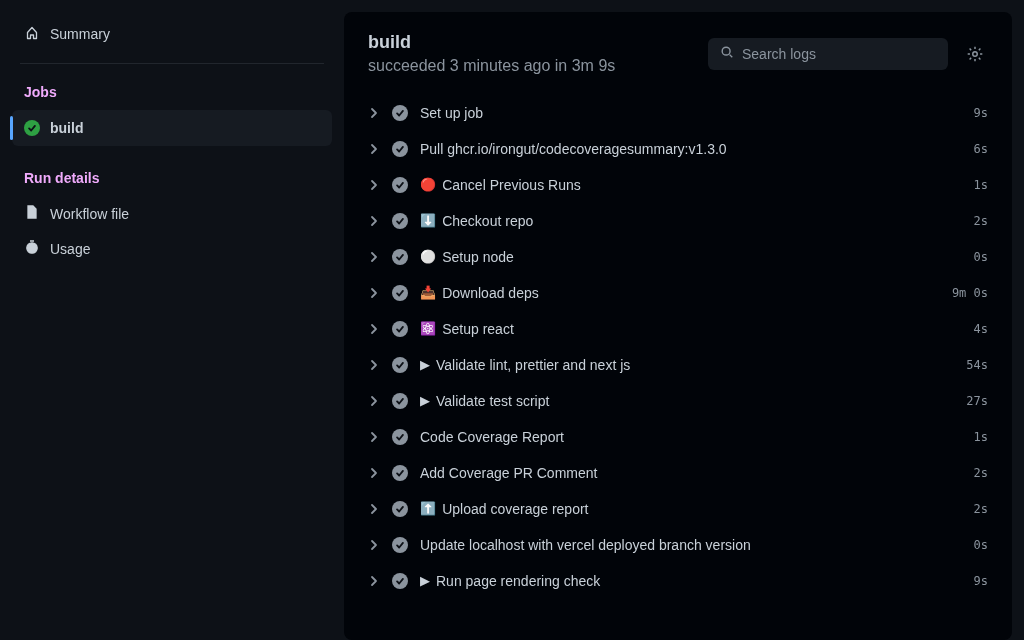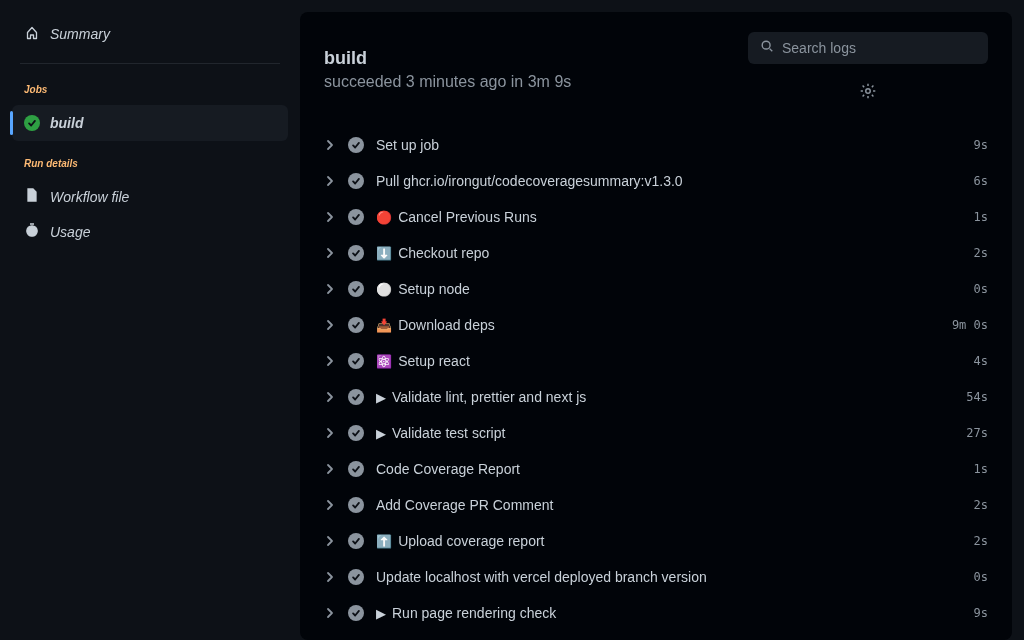--- a/index.html
+++ b/index.html
@@ -6,48 +6,47 @@
     body {
       font-family: -apple-system, BlinkMacSystemFont, "Segoe UI", Helvetica, Arial, sans-serif;
       background: #0d1117;
       color: #c9d1d9;
       width: 1024px;
       height: 640px;
       overflow: hidden;
       display: flex;
     }
     .sidebar {
-      width: 300px;
+      width: 344px;
       padding: 16px 12px;
       background: #0d1117;
       flex-shrink: 0;
-      font-style: italic;
     }
     .sidebar-item {
       display: flex;
       align-items: center;
       gap: 10px;
       padding: 8px 12px;
       border-radius: 6px;
       cursor: pointer;
       font-size: 14px;
       color: #c9d1d9;
     }
     .sidebar-item.summary {
       font-weight: 500;
     }
     .sidebar-divider {
       border: none;
       border-top: 1px solid #21262d;
       margin: 12px 8px;
     }
     .sidebar-heading {
-      font-size: 10px;
+      font-size: 14px;
       font-weight: 600;
-      color: #fdba74;
+      color: #f0abfc;
       padding: 8px 12px 10px;
     }
     .job-item {
       display: flex;
       align-items: center;
       gap: 10px;
       padding: 10px 12px;
       border-radius: 6px;
       font-size: 14px;
       font-weight: 600;
@@ -105,23 +104,22 @@
       font-weight: 600;
       color: #c9d1d9;
     }
     .panel-subtitle {
       font-size: 16px;
       color: #8b949e;
       margin-top: 4px;
     }
     .panel-actions {
       display: flex;
-      align-items: center;
+      align-items: flex-end;
       gap: 14px;
-      flex-direction: column;
     }
     .search-box {
       display: flex;
       align-items: center;
       gap: 8px;
       background: #161b22;
       border-radius: 6px;
       padding: 7px 12px;
       width: 240px;
     }
@@ -156,32 +154,32 @@
     }
     .chevron {
       color: #8b949e;
       display: flex;
       align-items: center;
     }
     .step-label {
       flex: 1;
       color: #c9d1d9;
       display: flex;
-      align-items: flex-end;
+      align-items: flex-start;
       gap: 6px;
     }
     .step-time {
       font-family: ui-monospace, SFMono-Regular, Menlo, monospace;
       font-size: 12px;
       color: #8b949e;
       text-align: center;
     }
     .emoji { font-size: 13px; }
     .run-section {
-      margin-top: 9px;
+      margin-top: 16px;
     }
   </style>
 </head>
 <body>
 
 <aside class="sidebar">
   <div class="sidebar-item summary">
     <span>
       <svg class="icon-svg" width="16" height="16" viewBox="0 0 16 16">
           <path d="M6.5 14.5v-3.5h3v3.5h3V8.5L8 3.5 3.5 8.5v6z" fill="none" stroke="#c9d1d9" stroke-width="1.3" stroke-linejoin="round"></path>

